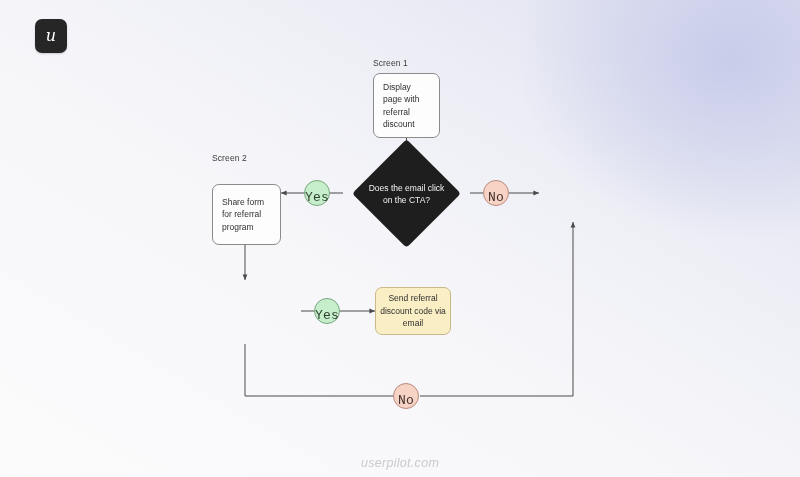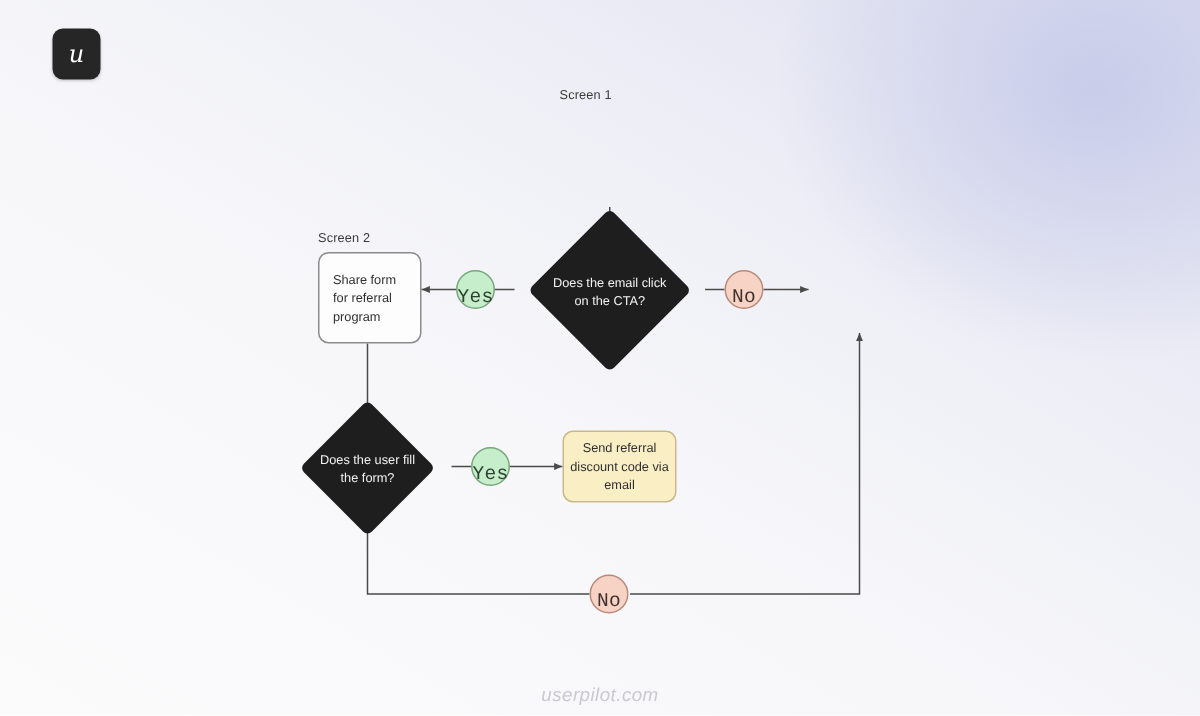--- a/index.html
+++ b/index.html
@@ -201,45 +201,44 @@
       <path d="M301,311 L314,311"></path>
       <path d="M340,311 L375,311" marker-end="url(#arrow)"></path>
 
       <path d="M245,344 L245,396 L393,396"></path>
       <path d="M420,396 L573,396 L573,222" marker-end="url(#arrow)"></path>
     </g>
   </svg>
 
   <div class="screen-label" style="left:373px; top:58px;">Screen 1</div>
 
+  <div class="node proc-box" style="left:373px; top:73px; width:67px; height:65px;">
+    <span class="txt">Display page with referral discount</span>
+  </div>
 
   <div class="node diamond" style="left:368px; top:155px; width:77px; height:77px;">
     <div class="shape"></div>
     <span class="txt">Does the email click on the CTA?</span>
   </div>
 
   <div class="pill yes" style="left:304px; top:180px; width:26px; height:26px;">
     <span>Yes</span>
   </div>
 
   <div class="pill no" style="left:483px; top:180px; width:26px; height:26px;">
     <span>No</span>
   </div>
 
   <div class="screen-label" style="left:212px; top:153px;">Screen 2</div>
 
-  <div class="node proc-box" style="left:212px; top:168px; width:69px; height:61px;">
+  <div class="node proc-box" style="left:212px; top:184px; width:69px; height:61px;">
     <span class="txt">Share form for referral program</span>
   </div>
 
 
-  <div class="node diamond" style="left:213px; top:280px; width:64px; height:64px;">
-    <div class="shape"></div>
-    <span class="txt">Does the user fill the form?</span>
-  </div>
 
   <div class="pill yes" style="left:314px; top:298px; width:26px; height:26px;">
     <span>Yes</span>
   </div>
 
   <div class="node out-box" style="left:375px; top:287px; width:76px; height:48px;">
     <span class="txt">Send referral discount code via email</span>
   </div>
 
   <div class="pill no" style="left:393px; top:383px; width:26px; height:26px;">

